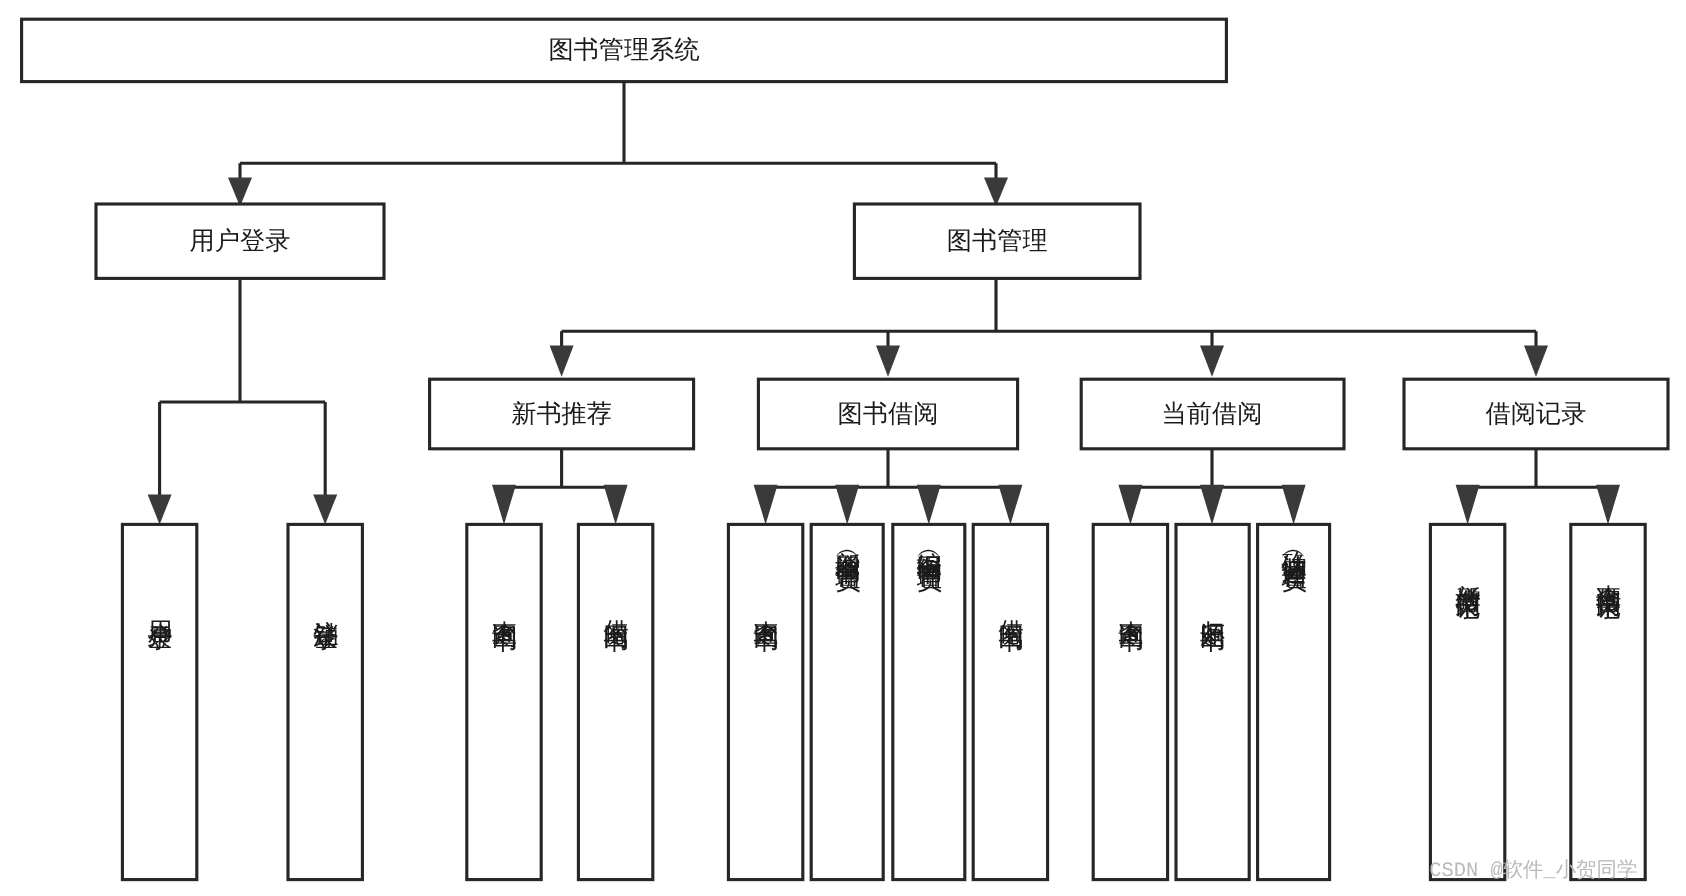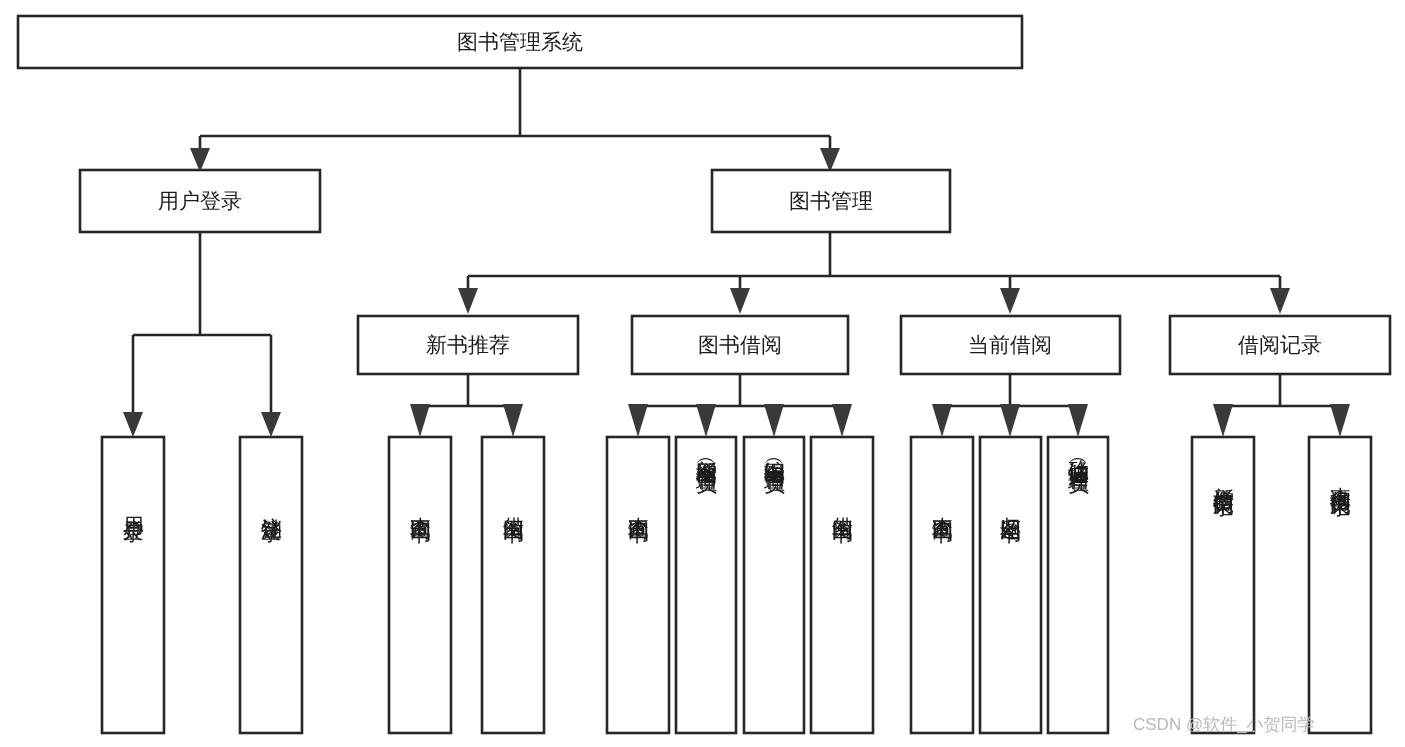--- a/index.html
+++ b/index.html
@@ -59,23 +59,23 @@
     line-height: 1.0;
     color: #1b1b1b;
     letter-spacing: 2px;
     white-space: nowrap;
     text-align: center;
     transform: translateX(-50%);
     user-select: none;
   }
   .watermark {
     position: absolute;
-    left: 1133px;
+    left: 1191px;
     top: 713px;
-    font-family: Liberation Sans, sans-serif;
+    font-family: Liberation Mono, monospace;
     font-size: 17px;
     color: #b9b9b9;
     white-space: nowrap;
     user-select: none;
   }
 </style>
 </head>
 <body>
 
 <div id="diagram-root">

